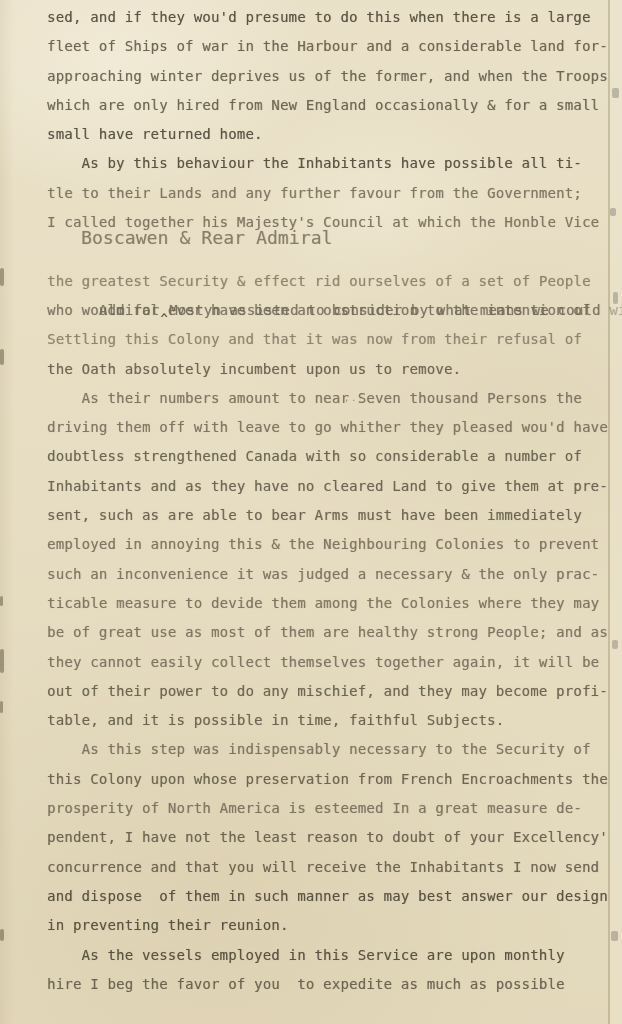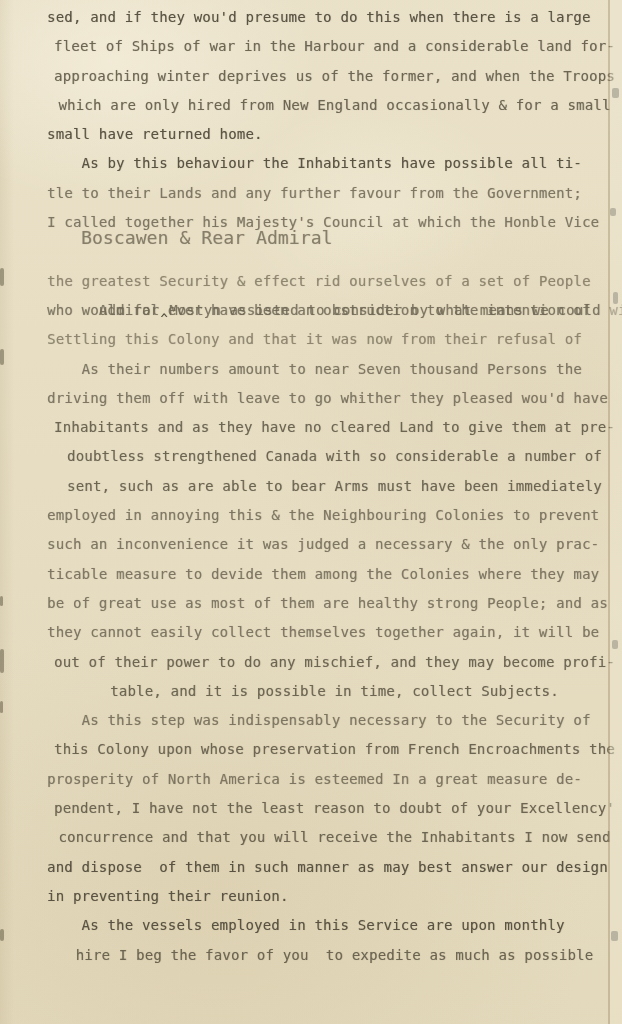--- a/index.html
+++ b/index.html
@@ -33,21 +33,21 @@
     height: 29.3px;
     line-height: 29.3px;
     font-size: 14px;
     letter-spacing: 0.2px;
     white-space: pre;
     text-shadow: 0.4px 0.4px 0.7px rgba(92,84,66,0.45);
     margin-left: 10px;
   }
   
   .t1 { color: rgba(84, 78, 62, 0.95); }
-  .t2 { color: rgba(99, 92, 74, 0.88); text-align: center; }
+  .t2 { color: rgba(99, 92, 74, 0.88); }
   .t3 { color: rgba(114, 106, 87, 0.80); }
   .t4 { color: rgba(129, 120, 99, 0.70); }
 
   .caret-line { position: relative; }
   .insertion {
     position: absolute;
     left: 34px;
     top: -7px;
     height: 16px;
     line-height: 16px;
@@ -117,32 +117,33 @@
     <div class="line t3">I called together his Majesty's Council at which the Honble Vice</div>
 
     <div class="line t3 caret-line">
       <div class="insertion">Boscawen &amp; Rear Admiral</div>
       <span>Admiral</span><span class="caret-mark">^</span><span>Mostyn assisted to consider by what means we could with</span>
     </div>
 
     <div class="line t4">the greatest Security &amp; effect rid ourselves of a set of People</div>
     <div class="line t3">who would for ever have been an obstruction to the intention of</div>
     <div class="line t4">Settling this Colony and that it was now from their refusal of</div>
+    <div class="line t2">the Oath absolutely incumbent upon us to remove.</div>
     <div class="line t3">    As their numbers amount to near Seven thousand Persons the</div>
     <div class="line t3">driving them off with leave to go whither they pleased wou'd have</div>
+    <div class="line t2">doubtless strengthened Canada with so considerable a number of</div>
     <div class="line t2">Inhabitants and as they have no cleared Land to give them at pre-</div>
-    <div class="line t2">doubtless strengthened Canada with so considerable a number of</div>
     <div class="line t2">sent, such as are able to bear Arms must have been immediately</div>
     <div class="line t3">employed in annoying this &amp; the Neighbouring Colonies to prevent</div>
     <div class="line t3">such an inconvenience it was judged a necessary &amp; the only prac-</div>
     <div class="line t3">ticable measure to devide them among the Colonies where they may</div>
     <div class="line t3">be of great use as most of them are healthy strong People; and as</div>
     <div class="line t3">they cannot easily collect themselves together again, it will be</div>
     <div class="line t2">out of their power to do any mischief, and they may become profi-</div>
-    <div class="line t2">table, and it is possible in time, collect Subjects.</div>
+    <div class="line t2">table, and it is possible in time, faithful Subjects.</div>
     <div class="line t3">    As this step was indispensably necessary to the Security of</div>
     <div class="line t2">this Colony upon whose preservation from French Encroachments the</div>
     <div class="line t3">prosperity of North America is esteemed In a great measure de-</div>
     <div class="line t2">pendent, I have not the least reason to doubt of your Excellency'</div>
     <div class="line t2">concurrence and that you will receive the Inhabitants I now send</div>
     <div class="line t1">and dispose  of them in such manner as may best answer our design</div>
     <div class="line t1">in preventing their reunion.</div>
     <div class="line t1">    As the vessels employed in this Service are upon monthly</div>
     <div class="line t2">hire I beg the favor of you  to expedite as much as possible</div>
   </div>

